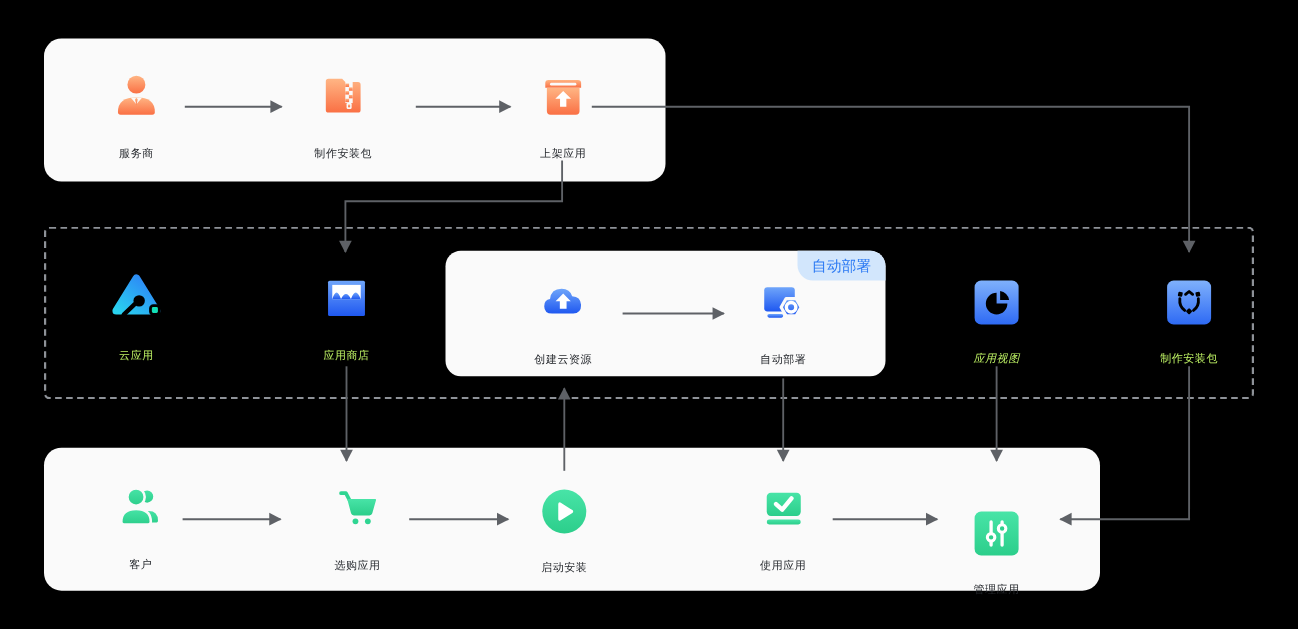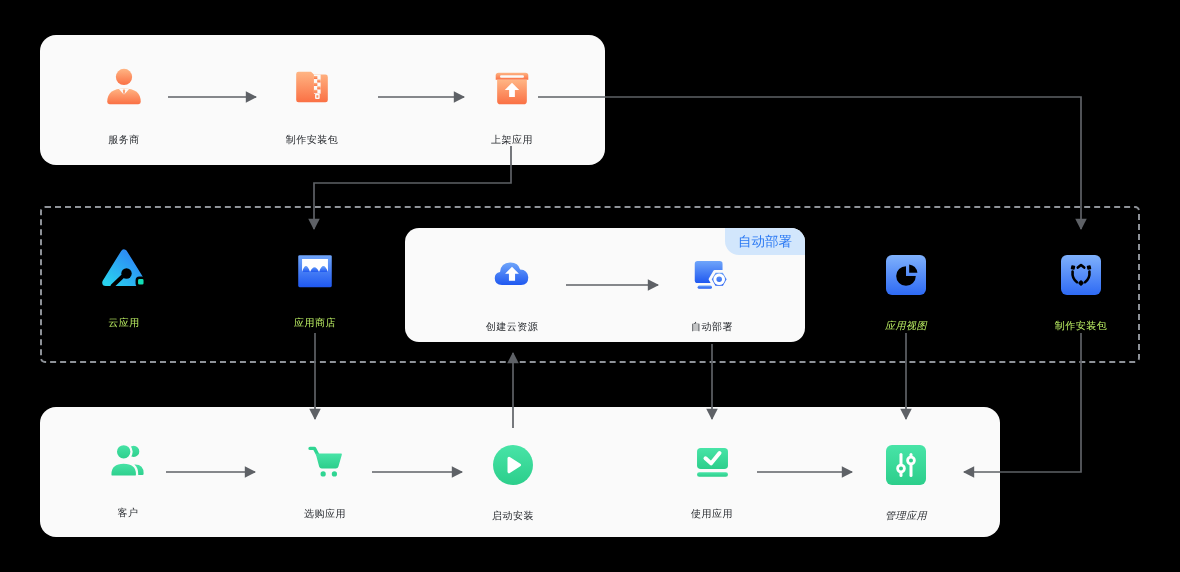--- a/index.html
+++ b/index.html
@@ -243,21 +243,21 @@
     <div class="icon">
       <svg width="45" height="45" viewBox="0 0 48 48">
         <rect x="7.5" y="9.5" width="33" height="22.5" rx="4" fill="url(#gGr)"></rect>
         <polyline points="16.5,20.5 22.5,26 31.5,15" stroke="#FFFFFF" stroke-width="4.2" fill="none" stroke-linecap="round" stroke-linejoin="round"></polyline>
         <rect x="7.5" y="35.5" width="33" height="4.8" rx="2.4" fill="url(#gGr)"></rect>
       </svg>
     </div>
     <div class="label lab-dark">使用应用</div>
   </div>
 
-  <div class="node" style="left:846px; top:436px;font-style:italic;">
+  <div class="node" style="left:846px; top:456px;">
     <div class="icon">
       <svg width="42" height="42" viewBox="0 0 42 42">
         <rect x="1" y="1" width="40" height="40" rx="6" fill="url(#gGr)"></rect>
         <path d="M16 10.5 V 31.5" stroke="#FFFFFF" stroke-width="3" stroke-linecap="round"></path>
         <path d="M26 10.5 V 31.5" stroke="#FFFFFF" stroke-width="3" stroke-linecap="round"></path>
         <circle cx="16" cy="24.5" r="3.4" fill="#2FCF8C" stroke="#FFFFFF" stroke-width="2.8"></circle>
         <circle cx="26" cy="16.5" r="3.4" fill="#2FCF8C" stroke="#FFFFFF" stroke-width="2.8"></circle>
       </svg>
     </div>
     <div class="label lab-dark">管理应用</div>

